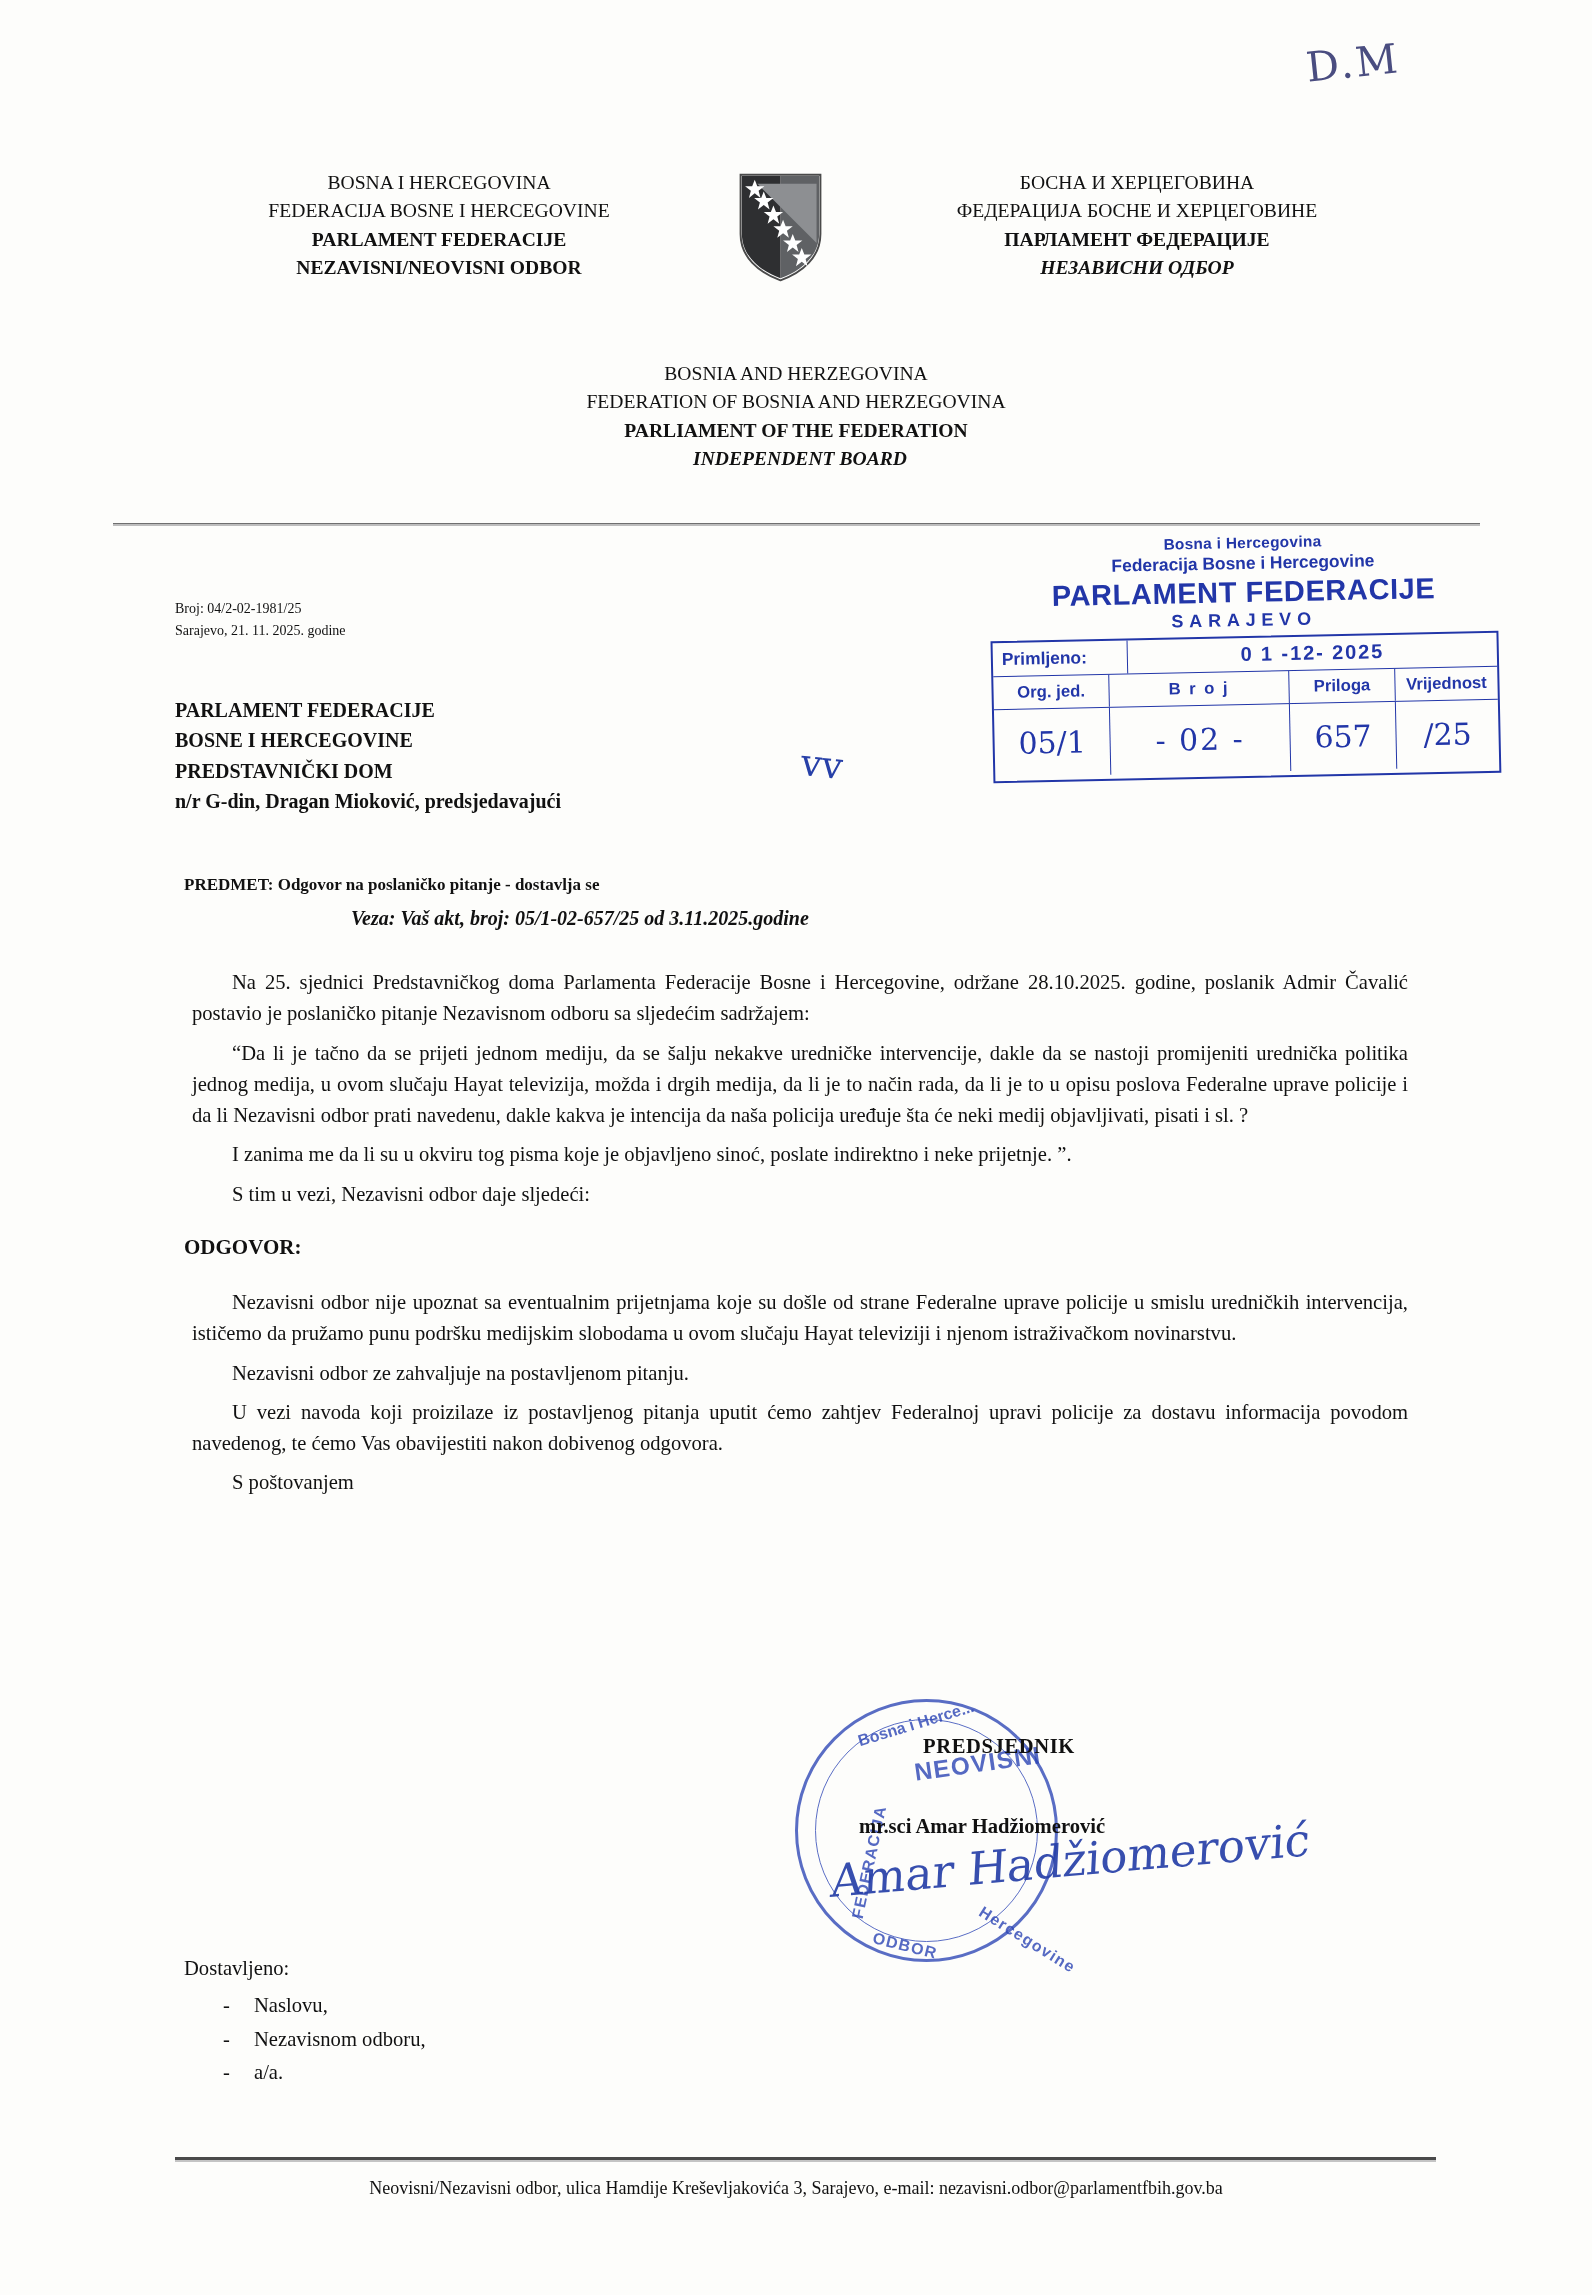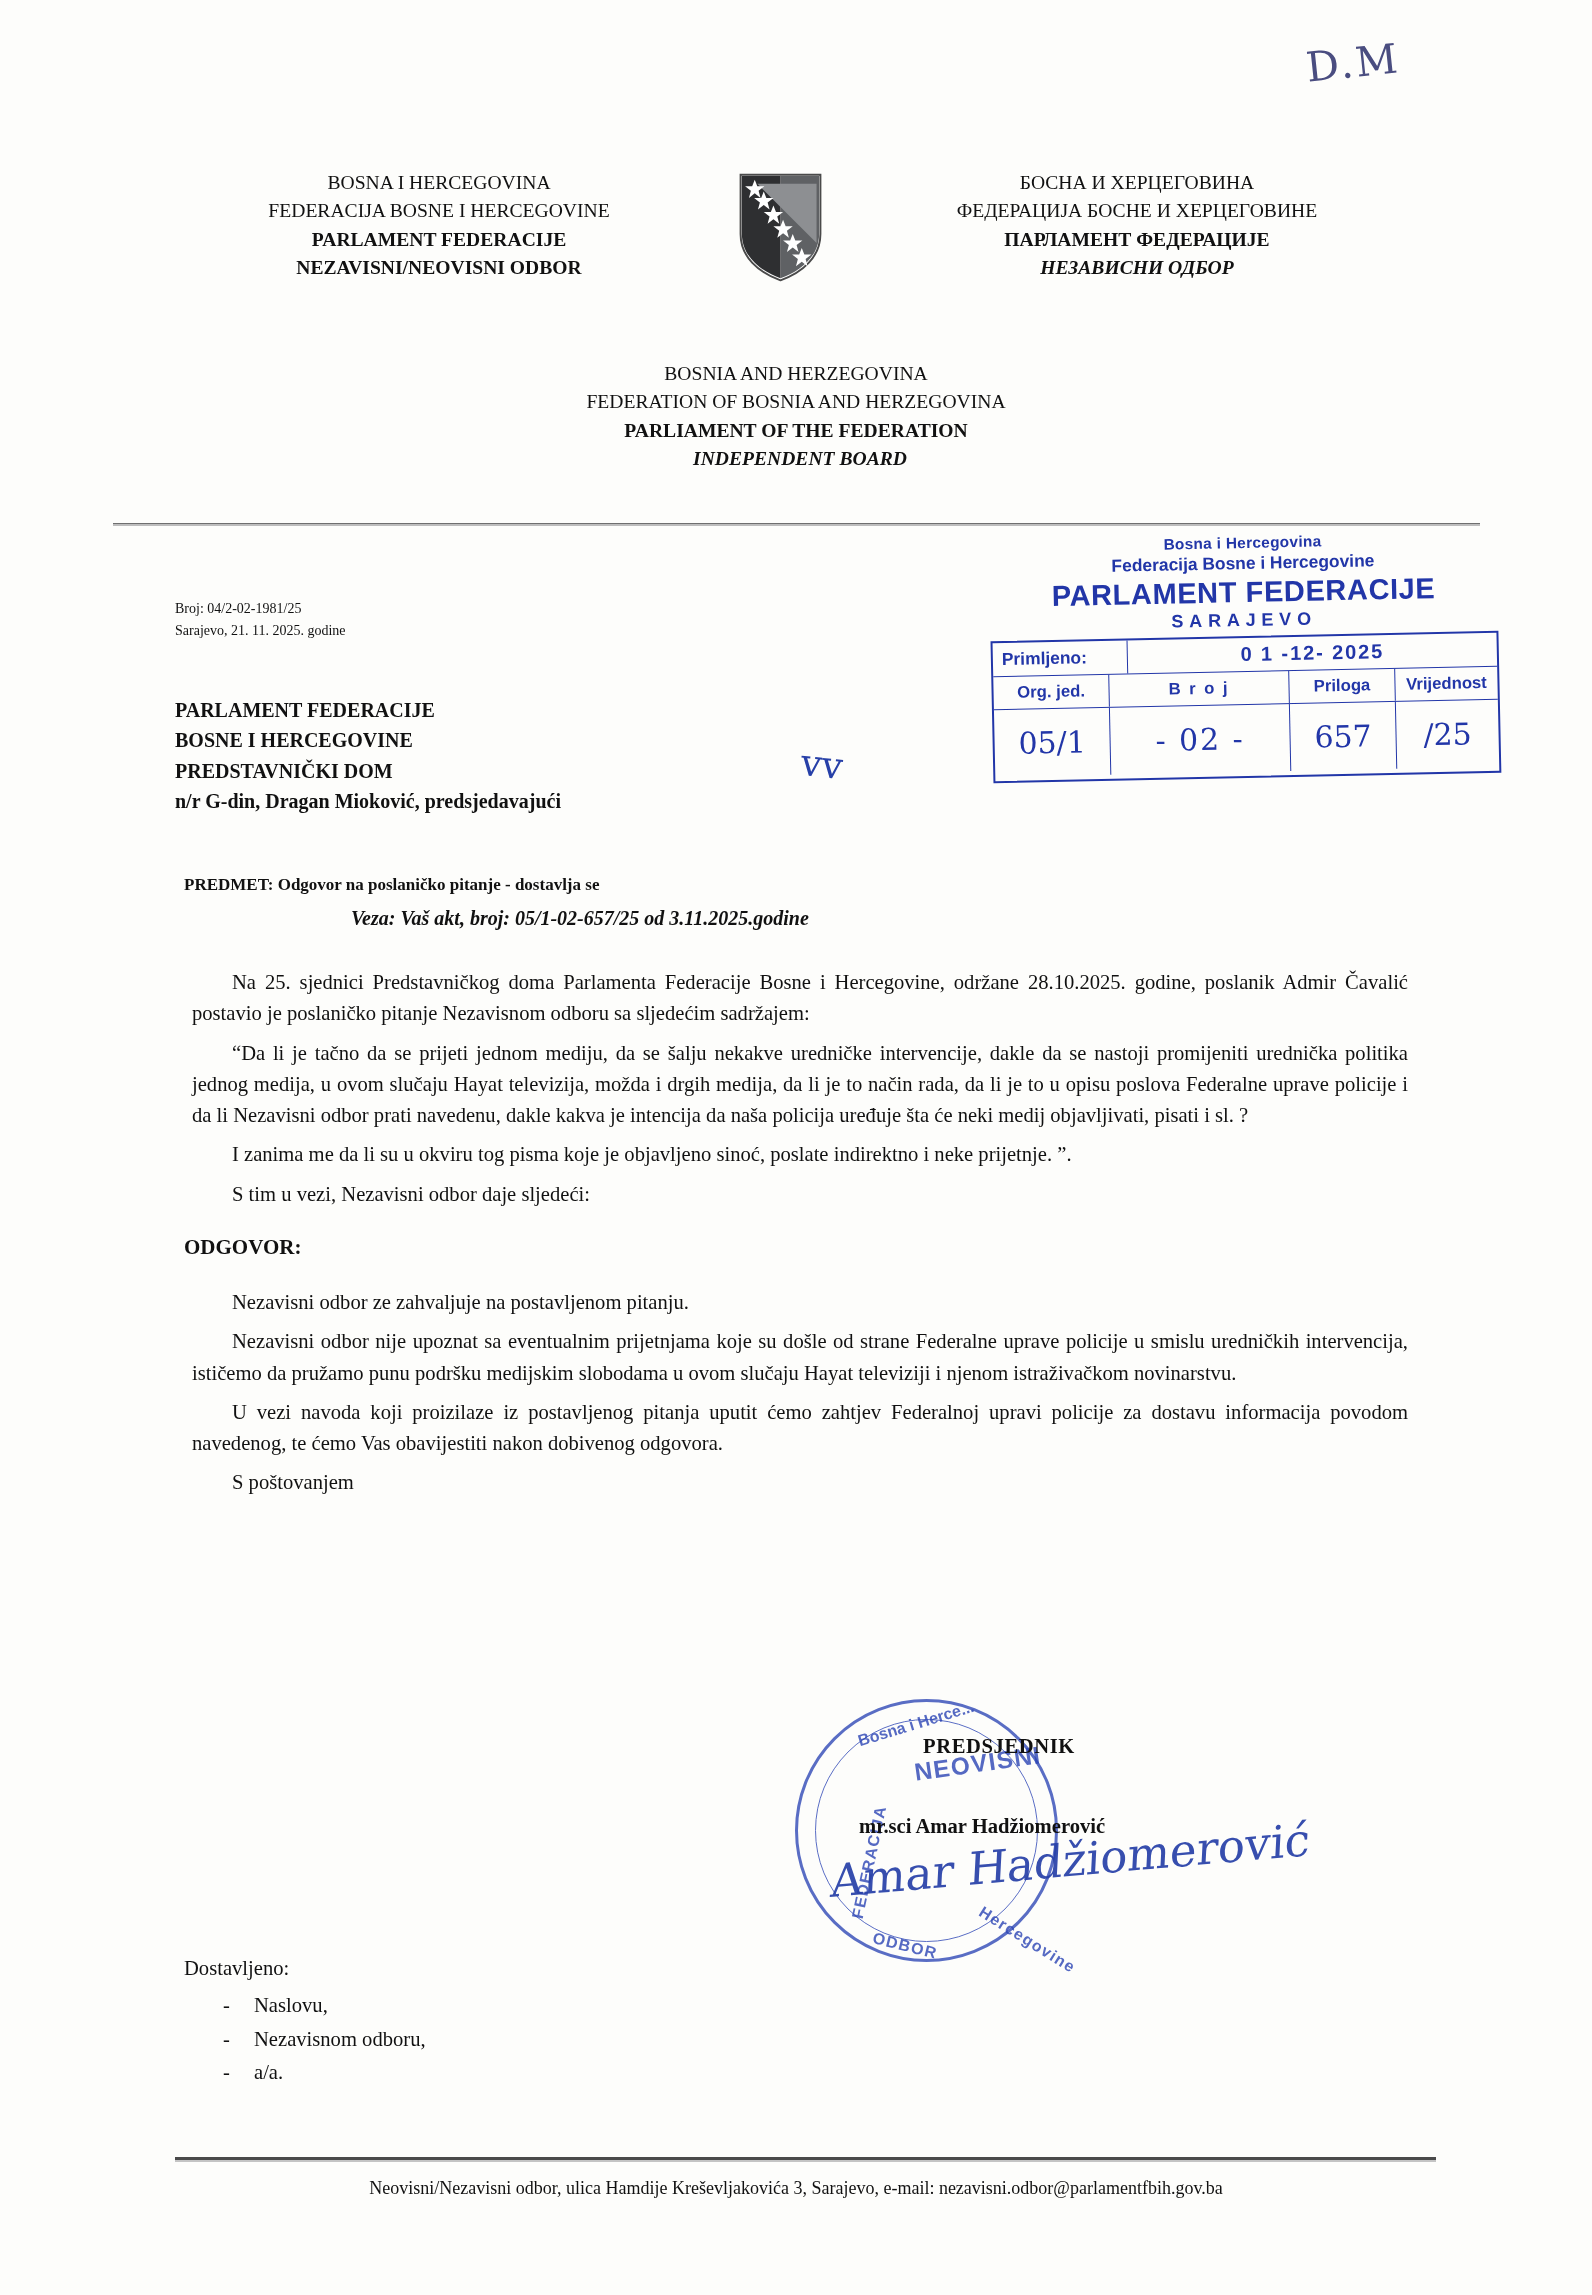--- a/index.html
+++ b/index.html
@@ -452,22 +452,22 @@
     <span>Odgovor na poslaničko pitanje - dostavlja se</span>
   </div>
   <div class="subject-ref">Veza: Vaš akt, broj: 05/1-02-657/25 od 3.11.2025.godine</div>
 
   <div class="body">
     <p>Na 25. sjednici Predstavničkog doma Parlamenta Federacije Bosne i Hercegovine, održane 28.10.2025. godine, poslanik Admir Čavalić postavio je poslaničko pitanje Nezavisnom odboru sa sljedećim sadržajem:</p>
     <p>“Da li je tačno da se prijeti jednom mediju, da se šalju nekakve uredničke intervencije, dakle da se nastoji promijeniti urednička politika jednog medija, u ovom slučaju Hayat televizija, možda i drgih medija, da li je to način rada, da li je to u opisu poslova Federalne uprave policije i da li Nezavisni odbor prati navedenu, dakle kakva je intencija da naša policija uređuje šta će neki medij objavljivati, pisati i sl. ?</p>
     <p>I zanima me da li su u okviru tog pisma koje je objavljeno sinoć, poslate indirektno i neke prijetnje. ”.</p>
     <p>S tim u vezi,  Nezavisni odbor daje sljedeći:</p>
     <p class="answer-title">ODGOVOR:</p>
+    <p>Nezavisni odbor nije upoznat sa eventualnim prijetnjama koje su došle od strane Federalne uprave policije u smislu uredničkih intervencija, ističemo da pružamo punu podršku medijskim slobodama u ovom slučaju Hayat televiziji i njenom istraživačkom novinarstvu.</p>
     <p>Nezavisni odbor ze zahvaljuje na postavljenom pitanju.</p>
-    <p>Nezavisni odbor nije upoznat sa eventualnim prijetnjama koje su došle od strane Federalne uprave policije u smislu uredničkih intervencija, ističemo da pružamo punu podršku medijskim slobodama u ovom slučaju Hayat televiziji i njenom istraživačkom novinarstvu.</p>
     <p>U vezi navoda koji proizilaze iz postavljenog pitanja uputit ćemo zahtjev Federalnoj upravi policije za dostavu informacija povodom navedenog, te ćemo Vas obavijestiti nakon dobivenog odgovora.</p>
     <p>S poštovanjem</p>
   </div>
 
   <div class="round-stamp"></div>
   <div class="rs-text rs-top">Bosna i Herce...</div>
   <div class="rs-text rs-mid">NEOVISNI</div>
   <div class="rs-text rs-left">FEDERACIJA</div>
   <div class="rs-text rs-bot">ODBOR</div>
   <div class="rs-text rs-bot2">Hercegovine</div>

